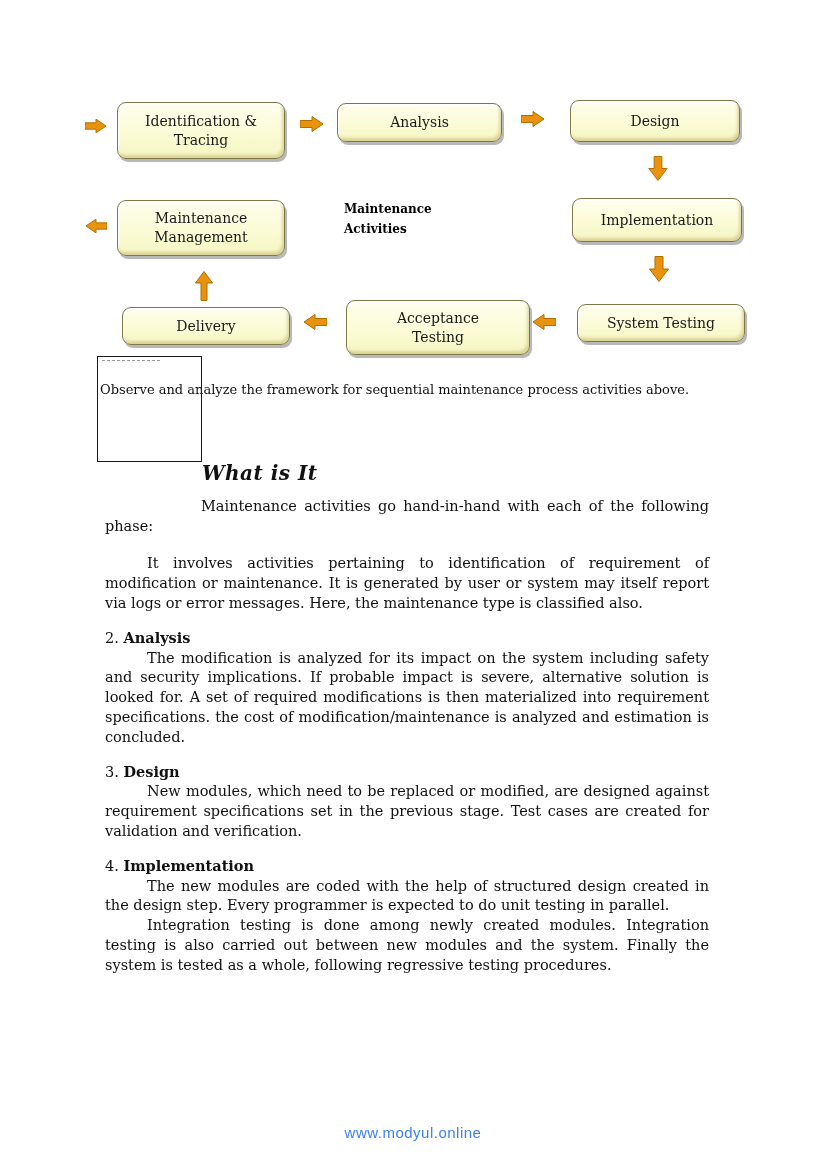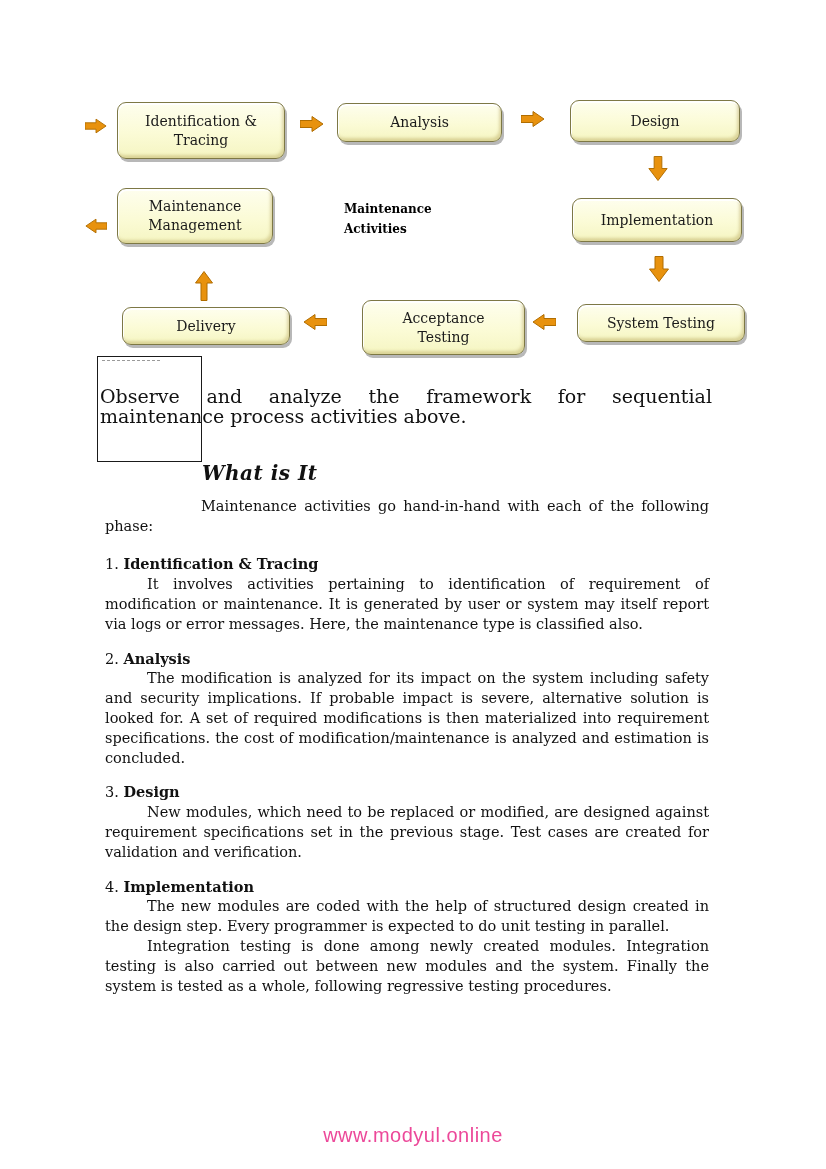--- a/index.html
+++ b/index.html
@@ -57,21 +57,21 @@
   .note-rect .dash{
     position:absolute;
     left:4px; top:3px; width:58px; height:0;
     border-top:1px dashed #9a9a9a;
   }
 
   
   .caption{
     position:absolute;
     left:100px; top:367px; width:612px;
-    font-size:19px; line-height:20px;
+    font-size:13px; line-height:20px;
     text-align:justify;
     z-index:2;
   }
   .content{
     position:absolute;
     left:105px; top:464px; width:604px;
     font-size:14.5px; line-height:19.8px;
     text-align:justify;
   }
   .content h1{
@@ -86,22 +86,22 @@
   .sec-head{margin:14px 0 0 0; text-align:left;}
   .sec-head b{font-weight:bold;}
   .sec-body{margin:0; text-indent:42px;}
 
   
   .footer{
     position:absolute;
     left:0; top:1124px; width:826px;
     text-align:center;
     font-family:"Liberation Sans","DejaVu Sans",sans-serif;
-    font-size:20px;
-    color:#ec4899;
+    font-size:15px;
+    color:#3b82f6;
     letter-spacing:0.5px;
   }
 </style>
 </head>
 <body>
 
 <div class="page">
 
   <div class="arrow" style="left:85px;top:118px">
     <svg width="22" height="16" viewBox="0 0 24 16">
@@ -152,41 +152,41 @@
   <div class="fbox" style="left:577px;top:304px;width:168px;height:38px">
     <span>System Testing</span>
   </div>
 
   <div class="arrow" style="left:532px;top:314px">
     <svg width="24" height="16" viewBox="0 0 24 16">
         <polygon points="24,4.5 12,4.5 12,0.5 1,8 12,15.5 12,11.5 24,11.5" fill="#E8920E" stroke="#B06D00" stroke-width="1"></polygon>
       </svg>
   </div>
 
-  <div class="fbox" style="left:362px;top:300px;width:163px;height:55px">
+  <div class="fbox" style="left:346px;top:300px;width:184px;height:55px">
     <span style="max-width:105px">Acceptance Testing</span>
   </div>
 
   <div class="arrow" style="left:303px;top:314px">
     <svg width="24" height="16" viewBox="0 0 24 16">
         <polygon points="24,4.5 12,4.5 12,0.5 1,8 12,15.5 12,11.5 24,11.5" fill="#E8920E" stroke="#B06D00" stroke-width="1"></polygon>
       </svg>
   </div>
 
   <div class="fbox" style="left:122px;top:307px;width:168px;height:38px">
     <span>Delivery</span>
   </div>
 
   <div class="arrow" style="left:195px;top:271px">
     <svg width="18" height="30" viewBox="0 0 18 30">
         <polygon points="6,29.5 12,29.5 12,12 17.5,12 9,0.5 0.5,12 6,12" fill="#E8920E" stroke="#B06D00" stroke-width="1"></polygon>
       </svg>
   </div>
 
-  <div class="fbox" style="left:117px;top:188px;width:156px;height:56px">
+  <div class="fbox" style="left:117px;top:200px;width:168px;height:56px">
     <span style="max-width:120px">Maintenance Management</span>
   </div>
 
   <div class="arrow" style="left:85px;top:218px">
     <svg width="22" height="16" viewBox="0 0 24 16">
         <polygon points="24,4.5 12,4.5 12,0.5 1,8 12,15.5 12,11.5 24,11.5" fill="#E8920E" stroke="#B06D00" stroke-width="1"></polygon>
       </svg>
   </div>
 
   <div class="center-label">
@@ -196,21 +196,20 @@
 
   <p class="caption">Observe and analyze the framework for sequential maintenance process activities above.</p>
   <div class="note-rect">
     <div class="dash"></div>
   </div>
 
   <div class="content">
     <h1>What is It</h1>
     <p class="intro">Maintenance activities go hand-in-hand with each of the following phase:</p>
 
-    <p class="sec-head"><span>1.</span> <b>Identification &amp; Tracing</b></p>
     <p class="sec-body">It involves activities pertaining to identification of requirement of modification or maintenance. It is generated by user or system may itself report via logs or error messages. Here, the maintenance type is classified also.</p>
 
     <p class="sec-head"><span>2.</span> <b>Analysis</b></p>
     <p class="sec-body">The modification is analyzed for its impact on the system including safety and security implications. If probable impact is severe, alternative solution is looked for. A set of required modifications is then materialized into requirement specifications. the cost of modification/maintenance is analyzed and estimation is concluded.</p>
 
     <p class="sec-head"><span>3.</span> <b>Design</b></p>
     <p class="sec-body">New modules, which need to be replaced or modified, are designed against requirement specifications set in the previous stage. Test cases are created for validation and verification.</p>
 
     <p class="sec-head"><span>4.</span> <b>Implementation</b></p>
     <p class="sec-body">The new modules are coded with the help of structured design created in the design step. Every programmer is expected to do unit testing in parallel.</p>

